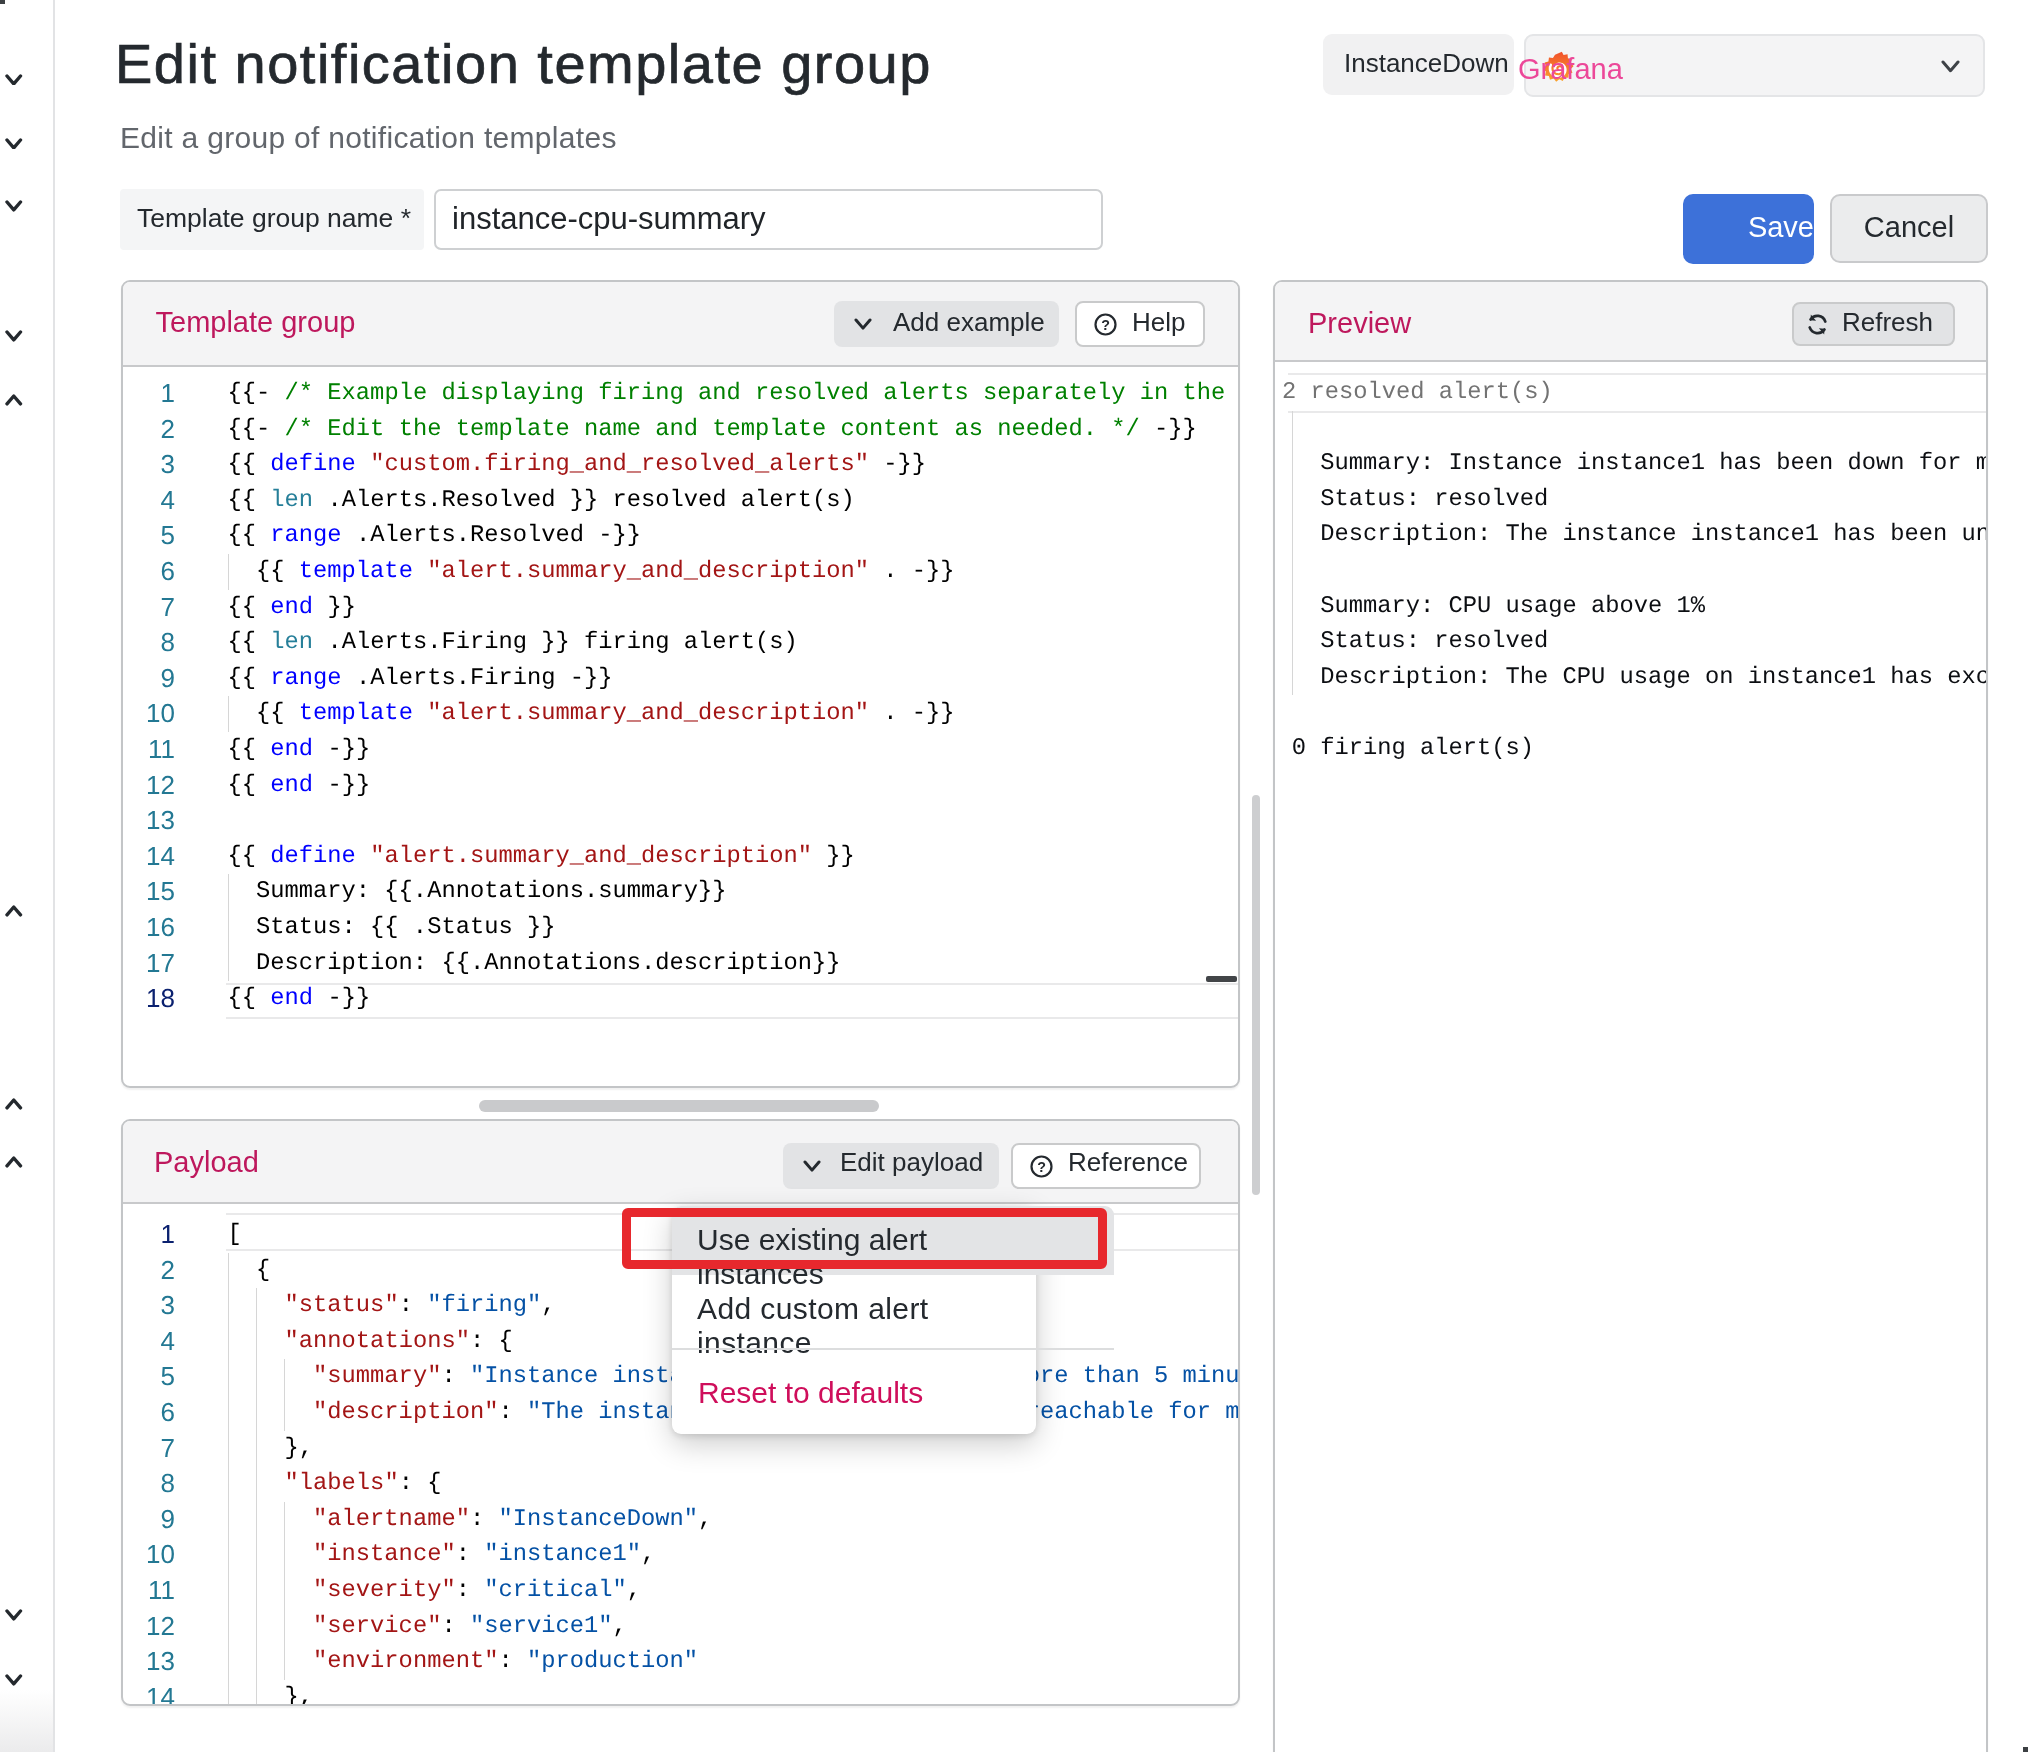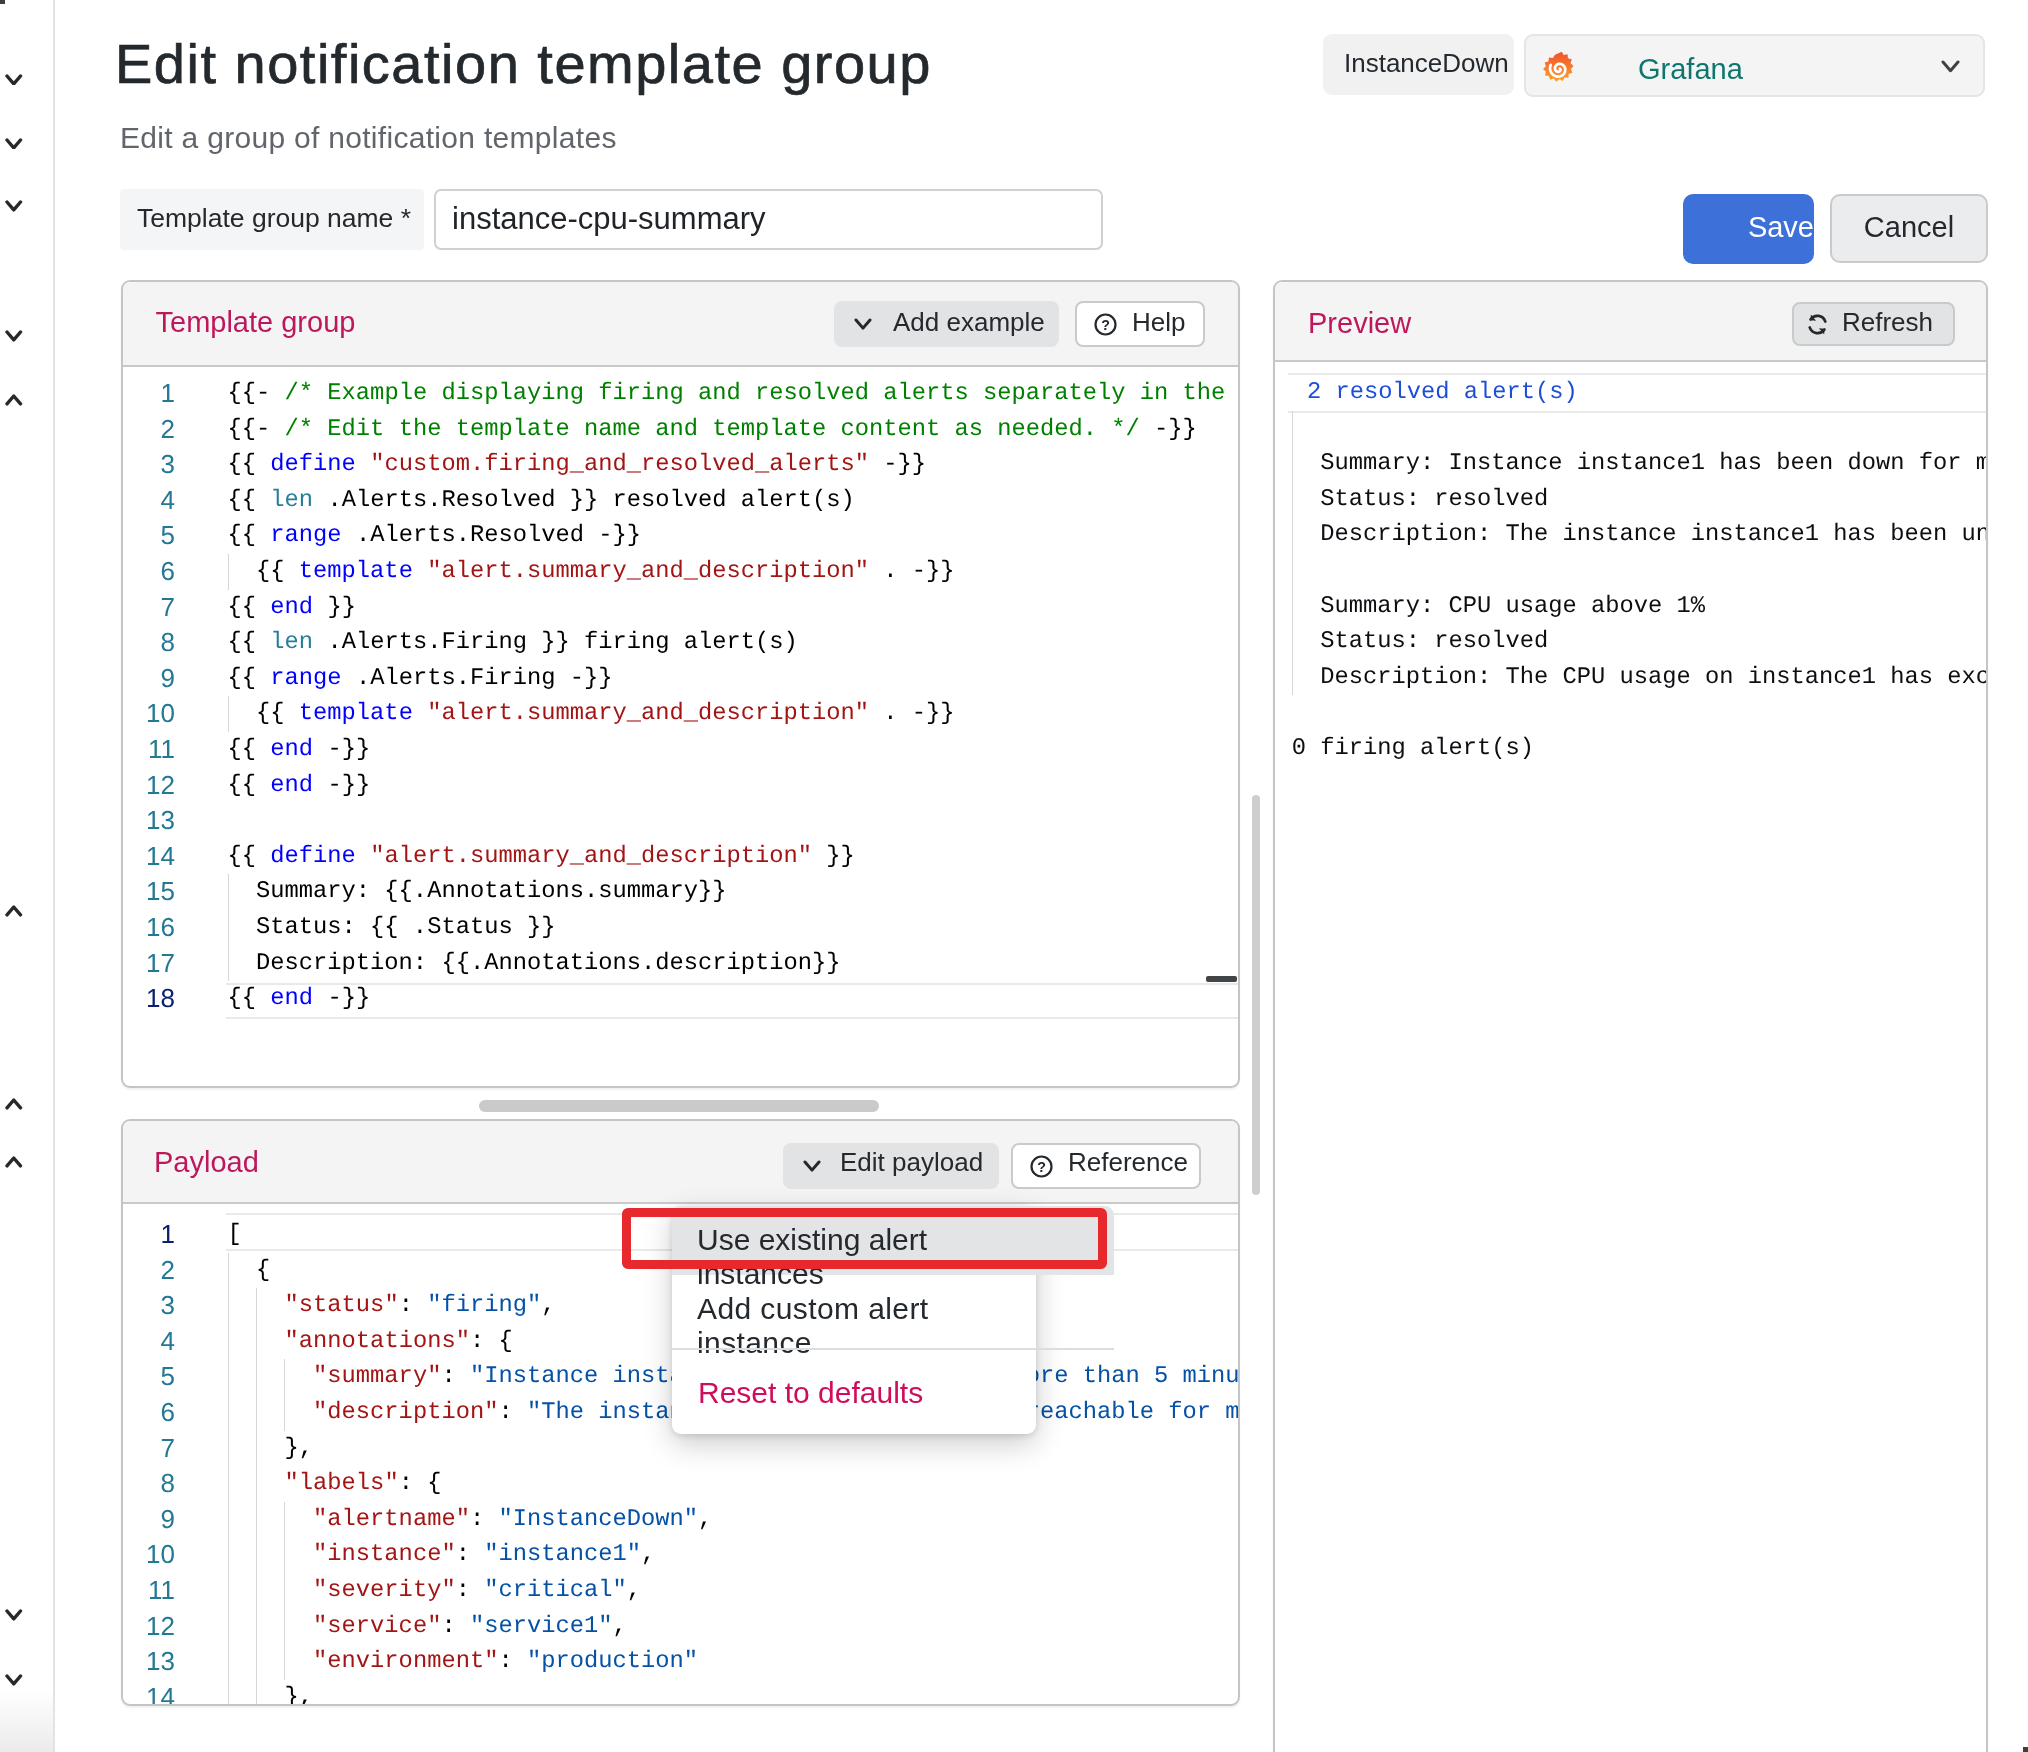--- a/index.html
+++ b/index.html
@@ -57,21 +57,21 @@
 <svg style="position:absolute;left:1543px;top:51px" width="31" height="34" viewBox="0 0 24 26">
     <defs>
       <linearGradient id="gl" x1="0" y1="0" x2="0" y2="1">
         <stop offset="0" stop-color="#f1502c"></stop>
         <stop offset="1" stop-color="#faa42c"></stop>
       </linearGradient>
     </defs>
     <path d="M12 1.6 L14.6 0.4 L15.9 3 L19 2.4 L19.3 5.5 L22.3 6.3 L21.3 9.3 L23.7 11.4 L21.6 13.7 L22.8 16.6 L19.9 17.6 L19.7 20.6 L16.7 20.4 L15.3 23.1 L12.6 21.7 L10.2 23.6 L8.3 21.1 L5.4 22.1 L4.6 19.1 L1.6 18.9 L2.2 15.8 L0 13.9 L2.2 11.7 L1.3 8.8 L4.2 7.9 L4.6 4.9 L7.7 5.3 L9.3 2.7 Z" fill="url(#gl)"></path>
     <path d="M13.01,13.44 L13.16,13.53 L13.30,13.67 L13.41,13.85 L13.49,14.07 L13.52,14.31 L13.51,14.57 L13.44,14.83 L13.31,15.10 L13.12,15.34 L12.87,15.56 L12.58,15.74 L12.24,15.86 L11.86,15.92 L11.46,15.91 L11.06,15.83 L10.66,15.66 L10.28,15.42 L9.94,15.10 L9.66,14.71 L9.44,14.25 L9.30,13.75 L9.25,13.22 L9.29,12.66 L9.44,12.11 L9.70,11.58 L10.05,11.08 L10.50,10.64 L11.03,10.28 L11.64,10.01 L12.30,9.85 L13.00,9.81 L13.71,9.89 L14.41,10.10 L15.09,10.43 L15.70,10.89 L16.24,11.47 L16.68,12.14 L17.01,12.90 L17.19,13.72 L17.24,14.58 L17.13,15.45 L16.87,16.31 L16.45,17.12 L15.88,17.87 L15.19,18.51 L14.37,19.03 L13.46,19.42 L12.48,19.64 L11.46,19.69 L10.43,19.55 L9.42,19.24 L8.46,18.75 L7.59,18.08 L6.84,17.27 L6.23,16.32 L5.78,15.26 L5.52,14.12 L5.46,12.94 L5.61,11.74 L5.97,10.58" fill="none" stroke="#fff" stroke-width="2.1" stroke-linecap="round"></path>
   </svg>
-<div class="abs" style="left:1638px;top:53px;font-size:29px;color:#0f766e">Grafana</div>
+<div class="abs" style="left:1518px;top:53px;font-size:29px;color:#ec4899">Grafana</div>
 <svg style="position:absolute;left:1940.5px;top:60.15px" width="19" height="12.7" viewBox="0 0 19 12.7">
     <path d="M2 2 L9.5 10.7 L17 2" fill="none" stroke="#3e4247" stroke-width="3.0" stroke-linecap="round" stroke-linejoin="round"></path>
   </svg>
 <div class="abs" style="left:120px;top:189px;width:304px;height:61px;background:#f4f5f6;border-radius:4px"></div>
 <div class="abs" style="left:137px;top:203px;font-size:26.5px;font-weight:500">Template group name *</div>
 <div class="abs" style="left:434px;top:189px;width:669px;height:61px;background:#fff;border:2px solid #ced0d2;border-radius:7px"></div>
 <div class="abs" style="left:452px;top:201px;font-size:31px;color:#202428">instance-cpu-summary</div>
 <div class="abs" style="left:1683px;top:194px;width:131px;height:70px;background:#3d71d9;border-radius:10px;color:#fff;font-size:29px;font-weight:500;text-align:right;line-height:66px">Save</div>
 <div class="abs" style="left:1830px;top:194px;width:158px;height:69px;background:#ebeced;border:2px solid #c9cacc;border-radius:10px;font-size:29px;font-weight:500;text-align:center;line-height:62px">Cancel</div>
 <div class="panel" style="left:121px;top:280px;width:1119px;height:808px">
@@ -192,21 +192,21 @@
         <path d="M4.5 14.8 A 8 8 0 0 0 18.7 16.8"></path>
       </g>
       <path d="M5.6 2.5 L5.3 7.9 L10.6 8.4 Z" fill="#24292e"></path>
       <path d="M18.4 21.5 L18.7 16.1 L13.4 15.6 Z" fill="#24292e"></path>
     </svg>
 <div class="btxt" style="left:567px;top:25px">Refresh</div>
 </div>
 <div class="clip" style="left:1275px;top:362px;width:711px;height:1343px">
 <div class="abs" style="left:13px;top:11px;right:0;height:39.6px;background:#fff;border-top:2px solid #e9e9ea;border-bottom:2px solid #e9e9ea"></div>
 <div style="position:absolute;left:16.5px;top:48.6px;width:1.5px;height:284.8px;background:#d6d6d6"></div>
-<pre class="code" style="left:32px;top:13.0px;color:#1d4ed8">2 resolved alert(s)</pre>
+<pre class="code" style="left:7px;top:13.0px;color:#737373">2 resolved alert(s)</pre>
 <pre class="code" style="left:16.700000000000045px;top:84.2px;color:#0c0e12">  Summary: Instance instance1 has been down for more than 5 minutes.</pre>
 <pre class="code" style="left:16.700000000000045px;top:119.80000000000001px;color:#0c0e12">  Status: resolved</pre>
 <pre class="code" style="left:16.700000000000045px;top:155.4px;color:#0c0e12">  Description: The instance instance1 has been unreachable for more than 5 minutes.</pre>
 <pre class="code" style="left:16.700000000000045px;top:226.60000000000002px;color:#0c0e12">  Summary: CPU usage above 1%</pre>
 <pre class="code" style="left:16.700000000000045px;top:262.20000000000005px;color:#0c0e12">  Status: resolved</pre>
 <pre class="code" style="left:16.700000000000045px;top:297.8px;color:#0c0e12">  Description: The CPU usage on instance1 has exceeded 90% for more than 5 minutes.</pre>
 <pre class="code" style="left:16.700000000000045px;top:369.0px;color:#0c0e12">0 firing alert(s)</pre>
 </div>
 <div class="abs" style="left:1252px;top:795px;width:8px;height:400px;background:#cdced0;border-radius:4px"></div>
 <div class="abs" style="left:672px;top:1206px;width:364px;height:228px;background:#fff;border-radius:9px;box-shadow:0 10px 30px rgba(0,0,0,0.2),0 2px 6px rgba(0,0,0,0.12)">

